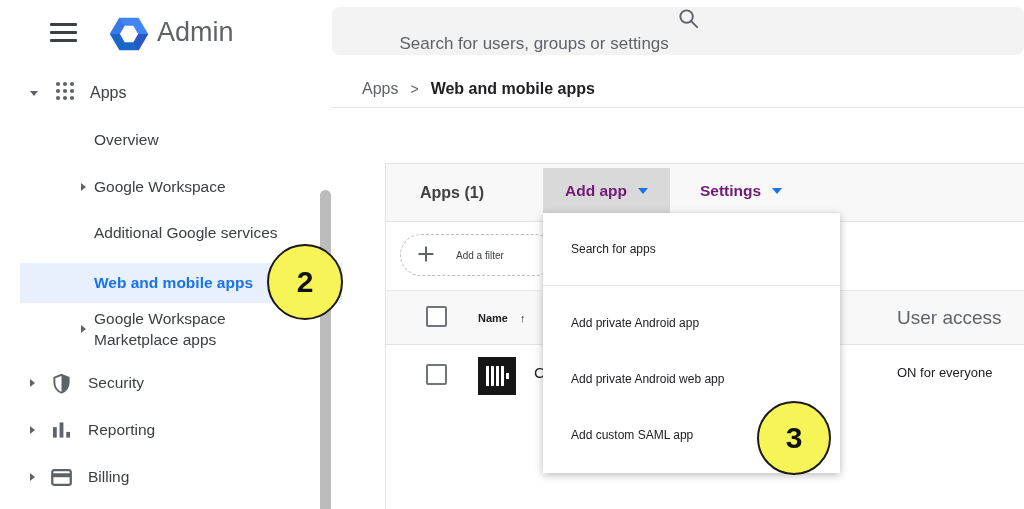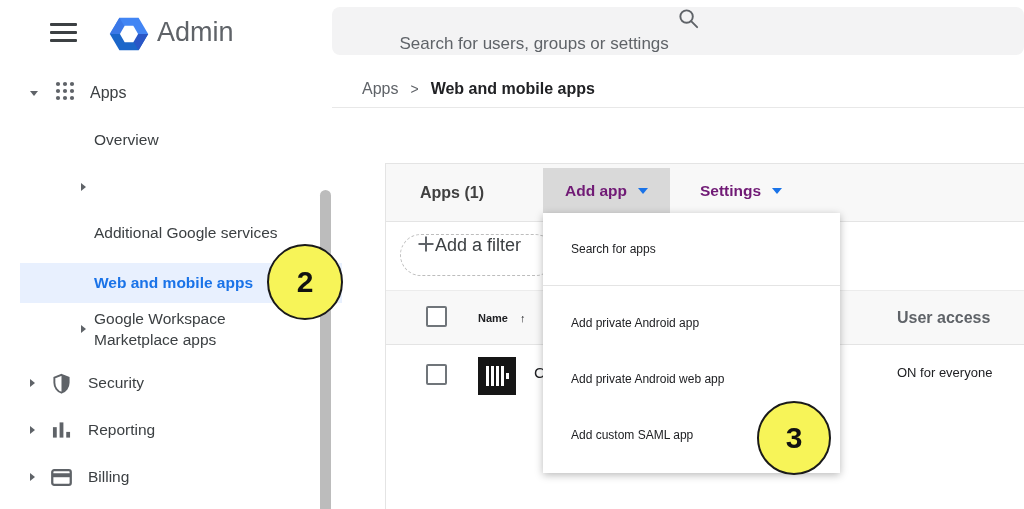--- a/index.html
+++ b/index.html
@@ -52,29 +52,29 @@
   
   #card { left:385px; top:163px; width:639px; height:346px; border-left:1px solid #e4e4e4; border-top:1px solid #e4e4e4; background:#fff; }
   #toolbar { left:386px; top:164px; width:638px; height:58px; background:#f8f8f8; border-bottom:1px solid #e4e4e4; }
   #apps-count { left:420px; top:164px; height:58px; display:flex; align-items:center; font-size:16px; font-weight:600; color:#404040; }
   #add-app-btn { left:543px; top:168px; width:127px; height:45px; background:#d9d9d9; display:flex; align-items:center; justify-content:center; gap:11px; cursor:pointer; }
   .blue-label { color:#701a75; font-size:15.5px; font-weight:700; }
   .tri-blue { width:0; height:0; border-left:5px solid transparent; border-right:5px solid transparent; border-top:6px solid #1a73e8; }
   #settings-btn { left:700px; top:168px; height:45px; display:flex; align-items:center; gap:11px; cursor:pointer; }
 
   
-  #filter-chip { left:400px; top:234px; width:156px; height:42px; border:1px dashed #bdbdbd; border-radius:21px; background:#fff; display:flex; padding-left:16px; gap:0; cursor:pointer; color:#3c4043; font-size:18px; overflow:hidden; white-space:nowrap; }
+  #filter-chip { left:400px; top:234px; width:156px; height:42px; border:1px dashed #bdbdbd; border-radius:21px; background:#fff; display:flex; align-items:center; padding-left:16px; gap:21px; cursor:pointer; color:#3c4043; font-size:10px; overflow:hidden; white-space:nowrap; }
 
   
   #table-header { left:386px; top:290px; width:638px; height:55px; background:#f8f8f8; border-top:1px solid #ececec; border-bottom:1px solid #e4e4e4; }
   .checkbox { width:21px; height:21px; border:2px solid #70757a; border-radius:2px; background:#fff; cursor:pointer; }
   #cb-header { left:426px; top:306px; }
   #cb-row { left:426px; top:364px; }
   #name-header { left:478px; top:290px; height:55px; display:flex; align-items:center; font-size:11px; font-weight:600; color:#202124; gap:12px; cursor:pointer; }
-  #user-access-header { left:897px; top:290px; height:55px; display:flex; align-items:center; font-size:16px; font-weight:700; color:#5f6368; }
+  #user-access-header { left:897px; top:290px; height:55px; display:flex; align-items:center; font-size:19px; font-weight:400; color:#5f6368; }
   #app-logo { left:478px; top:357px; width:38px; height:38px; }
   #row-name { left:534px; top:345px; height:55px; display:flex; align-items:center; font-size:15.5px; color:#202124; }
   #row-access { left:897px; top:345px; height:55px; display:flex; align-items:center; font-size:13px; color:#202124; }
 
   
   #dropdown { left:543px; top:213px; width:297px; height:260px; background:#fff; box-shadow:0 2px 8px rgba(0,0,0,0.28); z-index:40; }
   .menu-item { position:absolute; left:0; width:297px; display:flex; align-items:center; padding-left:28px; font-size:12px; color:#202124; cursor:pointer; background:#fff; }
   #mi-search { top:0; height:72px; }
   #menu-divider { position:absolute; top:72px; left:0; width:297px; height:1px; background:#e4e4e4; }
   #mi-android { top:82px; height:56px; }
@@ -126,20 +126,21 @@
     </span>
     <span class="lbl">Apps</span>
   </div>
 
   <div id="nav-overview" class="nav-row">
     <span class="lbl">Overview</span>
   </div>
 
   <div id="nav-gws" class="nav-row">
     <span class="caret-right"></span>
+    <span class="lbl">Google Workspace</span>
   </div>
 
   <div id="nav-ags" class="nav-row">
     <span class="lbl">Additional Google services</span>
   </div>
 
   <div id="nav-wma-bg" class="abs"></div>
   <div id="nav-wma" class="nav-row">
     <span class="lbl">Web and mobile apps</span>
   </div>

